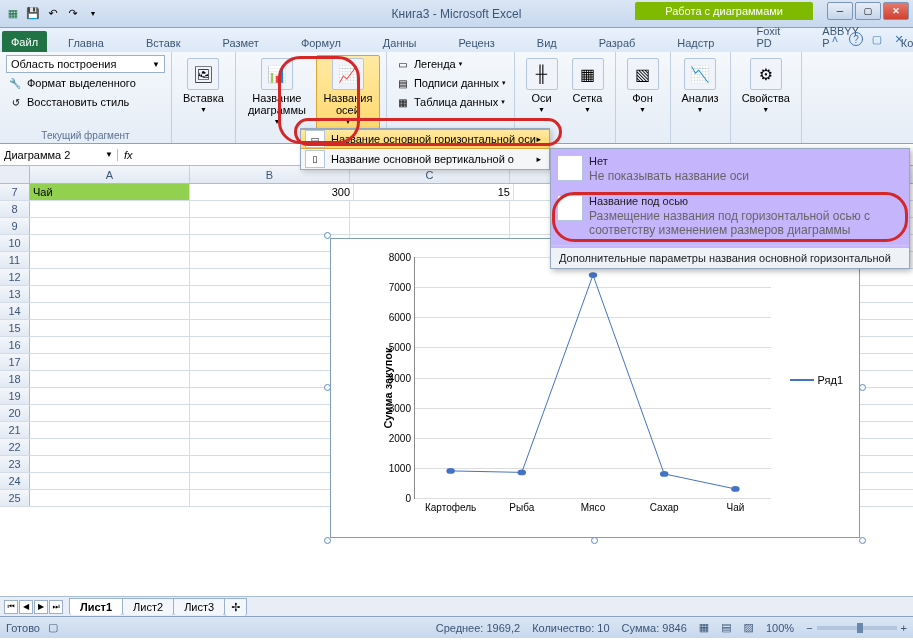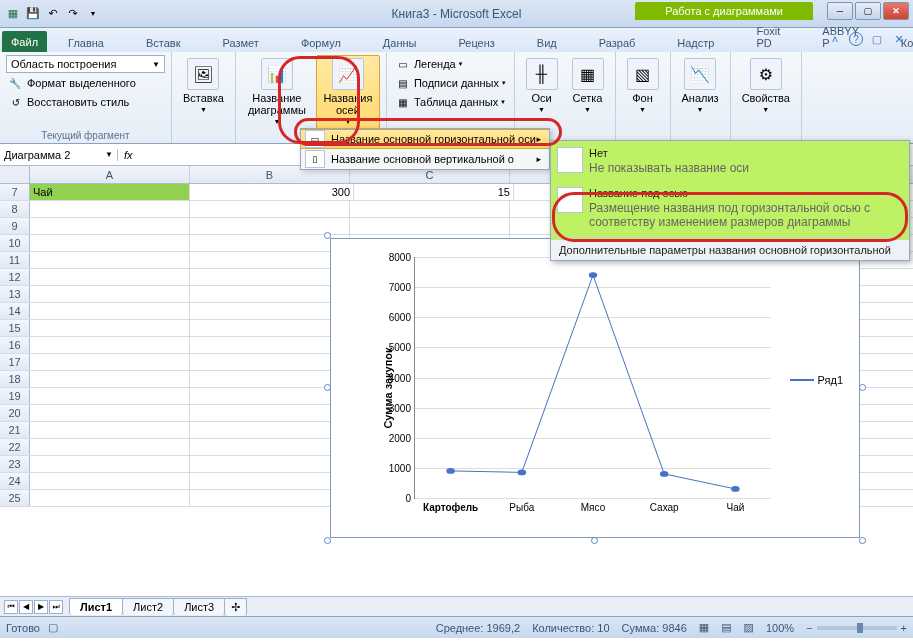--- a/index.html
+++ b/index.html
@@ -36,21 +36,21 @@
 .small-icon { width: 16px; height: 16px; display: inline-flex; align-items: center; justify-content: center; font-size: 10px; }
 .vcol { display: flex; flex-direction: column; gap: 1px; }
 
 
 .dropdown-menu { position: absolute; background: #f4f6f8; border: 1px solid #96a9c1; box-shadow: 2px 2px 6px rgba(0,0,0,0.2); z-index: 100; }
 .menu-item { display: flex; align-items: center; padding: 4px 8px 4px 30px; position: relative; font-size: 11px; }
 .menu-item.highlighted { background: linear-gradient(#ffe9a3,#ffd767); border-top: 1px solid #d6a43a; border-bottom: 1px solid #d6a43a; padding-top: 3px; padding-bottom: 3px; }
 .menu-item .menu-icon { position: absolute; left: 4px; width: 20px; height: 18px; background: #fff; border: 1px solid #b4c6dd; display: flex; align-items: center; justify-content: center; font-size: 9px; }
 .menu-arrow { margin-left: auto; font-size: 9px; }
 
-.flyout { position: absolute; left: 550px; top: 140px; width: 360px; background: #bef264; border: 1px solid #96a9c1; box-shadow: 2px 2px 6px rgba(0,0,0,0.3); z-index: 200; font-size: 11px; }
+.flyout { position: absolute; left: 550px; top: 148px; width: 360px; background: #c4b5fd; border: 1px solid #96a9c1; box-shadow: 2px 2px 6px rgba(0,0,0,0.3); z-index: 200; font-size: 11px; }
 .flyout-item { display: flex; padding: 6px 8px 6px 38px; position: relative; cursor: pointer; }
 .flyout-item .flyout-icon { position: absolute; left: 6px; top: 6px; width: 26px; height: 26px; background: #fff; border: 1px solid #b4c6dd; }
 .flyout-item .fi-title { font-weight: normal; color: #1a1a1a; }
 .flyout-item .fi-desc { color: #666; font-size: 12px; margin-top: 2px; }
 .flyout-sep { border-top: 1px solid #c1d0e3; margin: 2px 0; }
 .flyout-footer { padding: 4px 8px; color: #1a1a1a; background: #eef2f6; }
 
 
 .red-annot { position: absolute; border: 3px solid #d62728; border-radius: 22px; pointer-events: none; z-index: 300; }
 
@@ -467,21 +467,21 @@
           <div class="gridline" style="top: 50%;"></div>
           <div class="y-tick" style="top: 50%;">4000</div>
           <div class="gridline" style="top: 37.5%;"></div>
           <div class="y-tick" style="top: 37.5%;">5000</div>
           <div class="gridline" style="top: 25%;"></div>
           <div class="y-tick" style="top: 25%;">6000</div>
           <div class="gridline" style="top: 12.5%;"></div>
           <div class="y-tick" style="top: 12.5%;">7000</div>
           <div class="gridline" style="top: 0%;"></div>
           <div class="y-tick" style="top: 0%;">8000</div>
-          <div class="x-tick" style="left: 10%; font-weight: bold;">Картофель</div>
+          <div class="x-tick" style="left: 10%;">Картофель</div>
           <div class="x-tick" style="left: 30%;">Рыба</div>
           <div class="x-tick" style="left: 50%;">Мясо</div>
           <div class="x-tick" style="left: 70%;">Сахар</div>
           <div class="x-tick" style="left: 90%;">Чай</div>
           <svg class="line-chart" viewBox="0 0 100 100" preserveAspectRatio="none">
             <polyline points="10,88.75 30,89.375 50,7.5 70,90 90,96.25" fill="none" stroke="#4472c4" stroke-width="1" vector-effect="non-scaling-stroke"></polyline>
             <circle cx="10" cy="88.75" r="1.2" fill="#4472c4"></circle>
             <circle cx="30" cy="89.375" r="1.2" fill="#4472c4"></circle>
             <circle cx="50" cy="7.5" r="1.2" fill="#4472c4"></circle>
             <circle cx="70" cy="90" r="1.2" fill="#4472c4"></circle>

